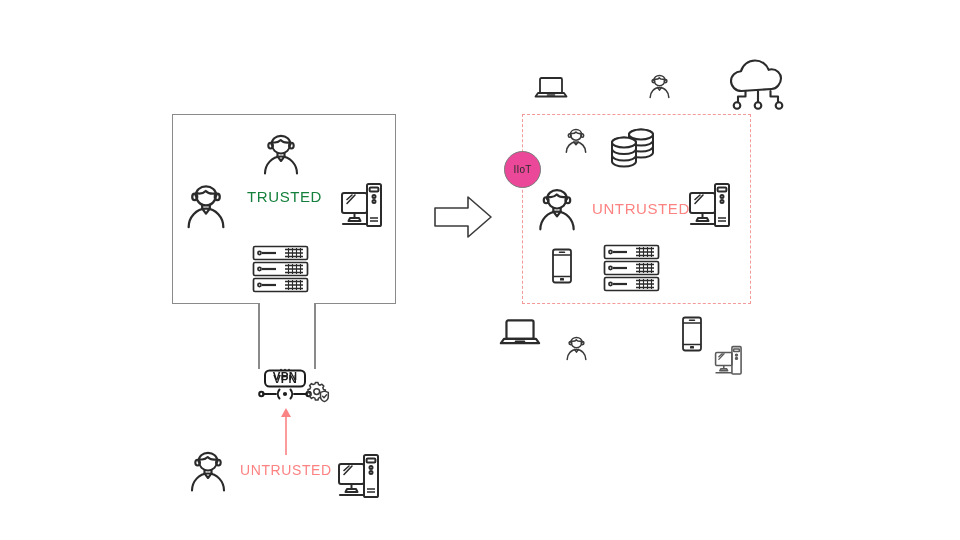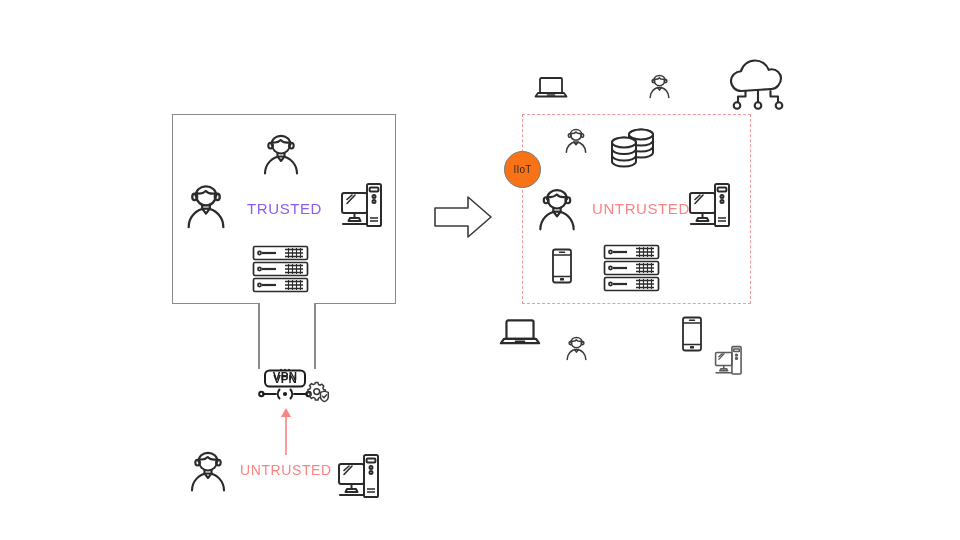--- a/index.html
+++ b/index.html
@@ -23,33 +23,33 @@
     left:258px;top:300px;width:58px;height:9px;background:#ffffff;
   }
   
   .leg{background:#8a8a8a;width:1.5px;}
   #leg-left{left:258px;top:303px;height:66px;}
   #leg-right{left:314px;top:303px;height:66px;}
 
   .zone-label{
     font-size:15px;letter-spacing:.6px;white-space:nowrap;
   }
-  #trusted-label{left:247px;top:200px;color:#8b5cf6;}
+  #trusted-label{left:247px;top:188px;color:#15803d;}
   #untrusted-label-right{left:592px;top:200px;color:#fd8282;}
   #untrusted-label-bottom{left:240px;top:462px;color:#fd8282;font-size:14px;}
 
   
   #untrusted-box{
     left:522px;top:114px;width:229px;height:190px;
     border:1.4px dashed #f4999a;
     box-sizing:border-box;
   }
   #iiot-badge{
     left:504px;top:151px;width:35px;height:35px;border-radius:50%;
-    border:1.2px solid #7a7a7a;background:#f97316;
+    border:1.2px solid #7a7a7a;background:#ec4899;
     display:flex;align-items:center;justify-content:center;
     font-size:10px;color:#2b2b2b;letter-spacing:.2px;
   }
 
   svg{display:block;overflow:visible;}
   .ico{position:absolute;}
 </style>
 </head>
 <body>
 

